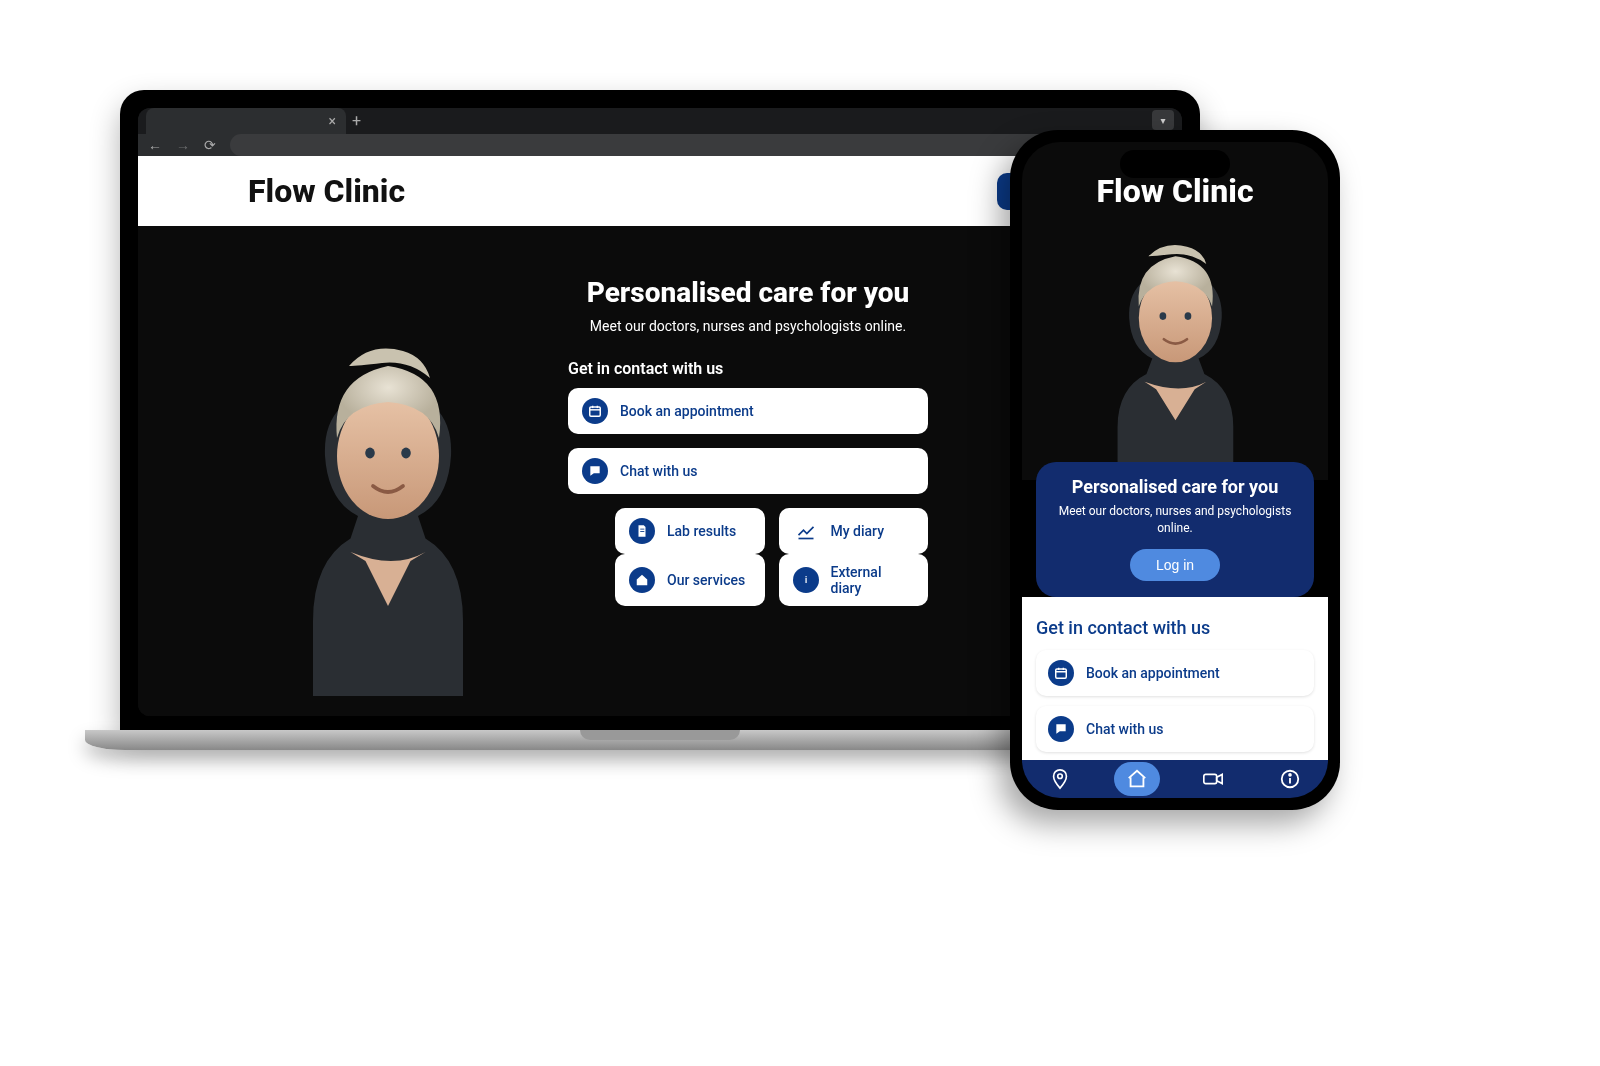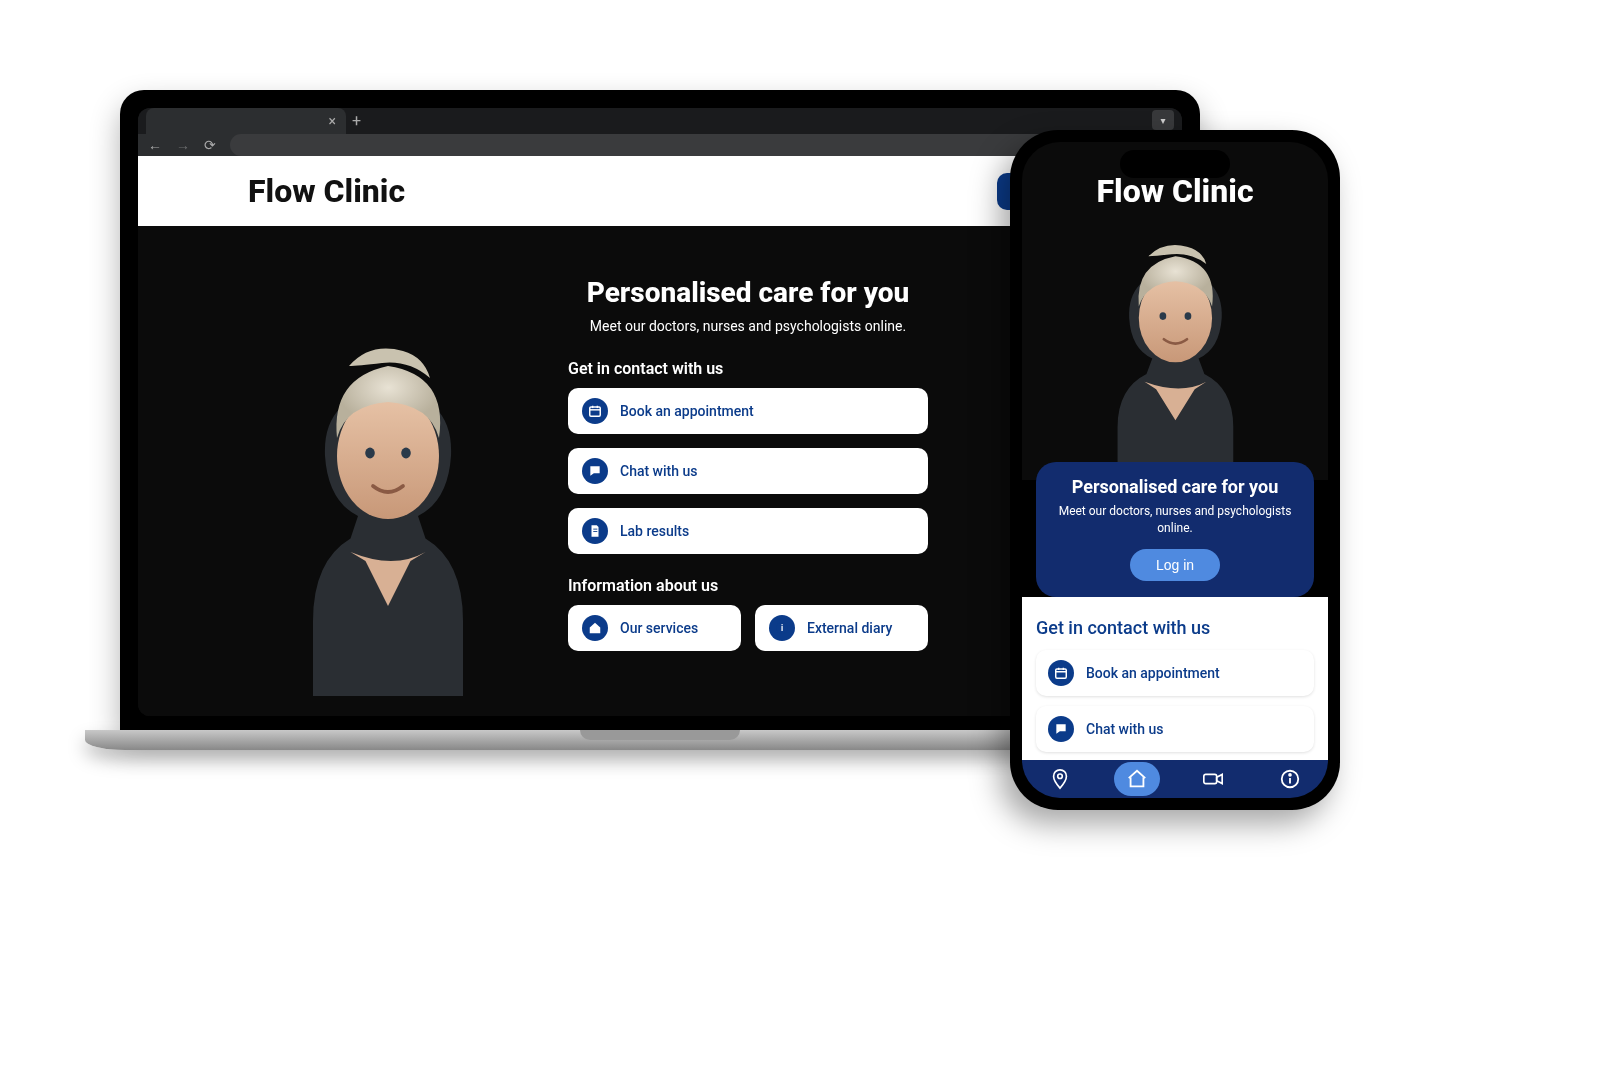--- a/index.html
+++ b/index.html
@@ -32,21 +32,21 @@
 
     .hero { flex:1; background:#0b0b0b; display:flex; padding:50px 100px 40px 100px; gap:30px; color:#fff; }
     .portrait { flex: 0 0 300px; display:flex; align-items:flex-end; justify-content:center; }
     .portrait svg { width:100%; height:auto; }
     .hero-right { flex:1; max-width: 360px; }
     .hero-title { font-size:28px; font-weight:800; text-align:center; }
     .hero-sub { font-size:14px; text-align:center; margin-top:8px; line-height:1.4; }
 
     .section-title { font-size:16px; font-weight:600; margin:22px 0 10px; }
     .card { background:#fff; color:#0b3b8a; border-radius:10px; display:flex; align-items:center; padding:10px 14px; gap:12px; cursor:pointer; font-size:14px; font-weight:500; }
-    .cards-row { display:flex; gap:14px; }
+    .cards-row { display:flex; gap:14px;margin-left:47px; }
     .cards-row .card { flex:1; }
     .stack { display:flex; flex-direction:column; gap:14px; }
     .icon-circle { width:26px; height:26px; border-radius:50%; background:#0b3b8a; color:#fff; display:flex; align-items:center; justify-content:center; flex-shrink:0; }
     .icon-plain { width:26px; height:26px; display:flex; align-items:center; justify-content:center; color:#0b3b8a; flex-shrink:0; }
 
     
     .phone { position:absolute; right:260px; top:130px; width:330px; height:680px; background:#000; border-radius:48px; padding:12px; box-shadow: -10px 14px 30px rgba(0,0,0,0.35); }
     .phone-inner { width:100%; height:100%; background:#000; border-radius:38px; overflow:hidden; position:relative; display:flex; flex-direction:column; }
     .notch { position:absolute; top:8px; left:50%; transform:translateX(-50%); width:110px; height:28px; background:#000; border-radius:16px; z-index:5; }
     .p-top { background:#0b0b0b; color:#fff; padding:30px 20px 0 20px; text-align:center; }
@@ -159,24 +159,32 @@
                 <div class="card">
                   <span class="icon-circle">
                     <svg width="14" height="14" viewBox="0 0 24 24" fill="#fff">
                         <path d="M6 2h9l3 3v17H6z"></path>
                         <rect x="9" y="8" width="7" height="1.5" fill="#0b3b8a"></rect>
                         <rect x="9" y="12" width="7" height="1.5" fill="#0b3b8a"></rect>
                       </svg>
                   </span>
                   <span>Lab results</span>
                 </div>
+                <div class="card">
+                  <span class="icon-plain">
+                    <svg width="20" height="20" viewBox="0 0 24 24" fill="none" stroke="#0b3b8a" stroke-width="2">
+                        <polyline points="3 17 9 11 13 15 21 7"></polyline>
+                        <line x1="3" y1="21" x2="21" y2="21"></line>
+                      </svg>
+                  </span>
+                  <span>My diary</span>
+                </div>
               </div>
             </div>
 
-            <div class="section-title">Information about us</div>
             <div class="cards-row">
               <div class="card">
                 <span class="icon-circle">
                   <svg width="14" height="14" viewBox="0 0 24 24" fill="#fff">
                       <path d="M3 11l9-8 9 8v10H3z"></path>
                     </svg>
                 </span>
                 <span>Our services</span>
               </div>
               <div class="card">

